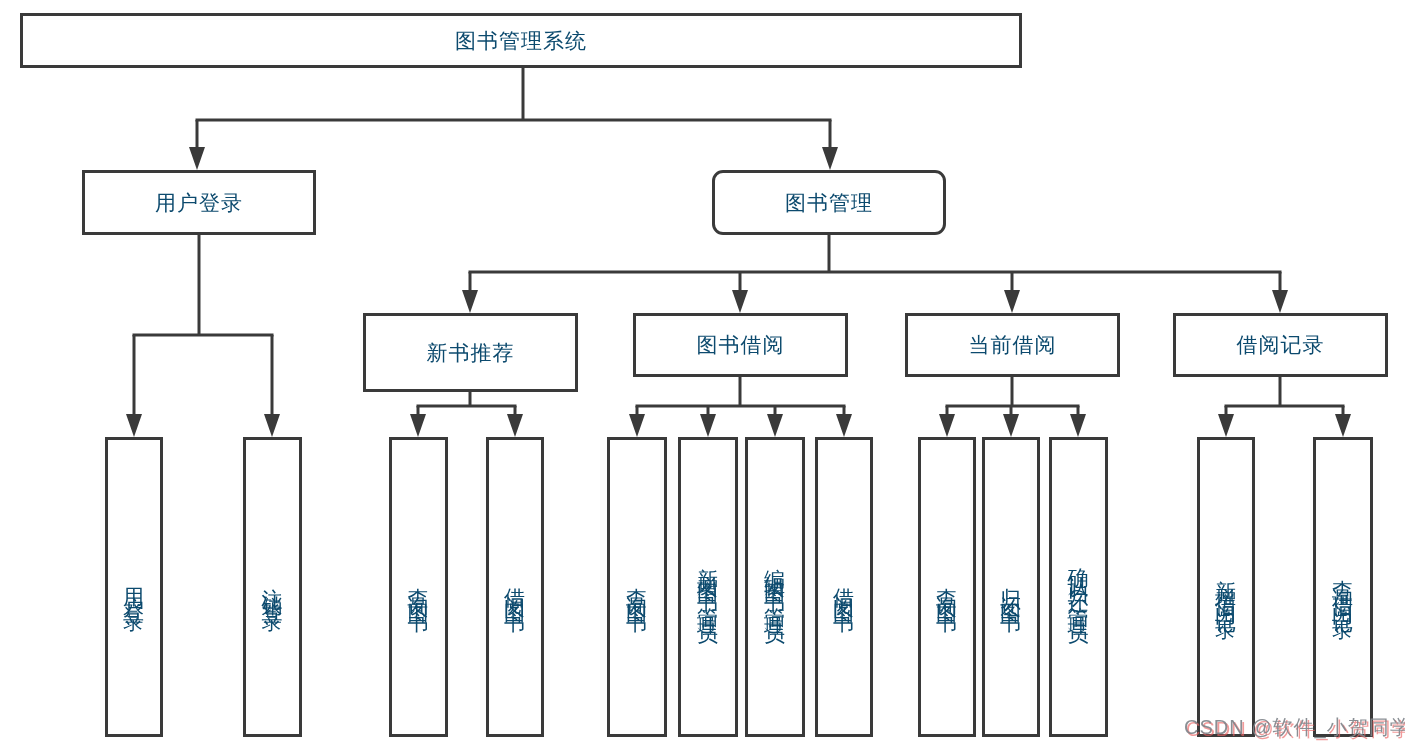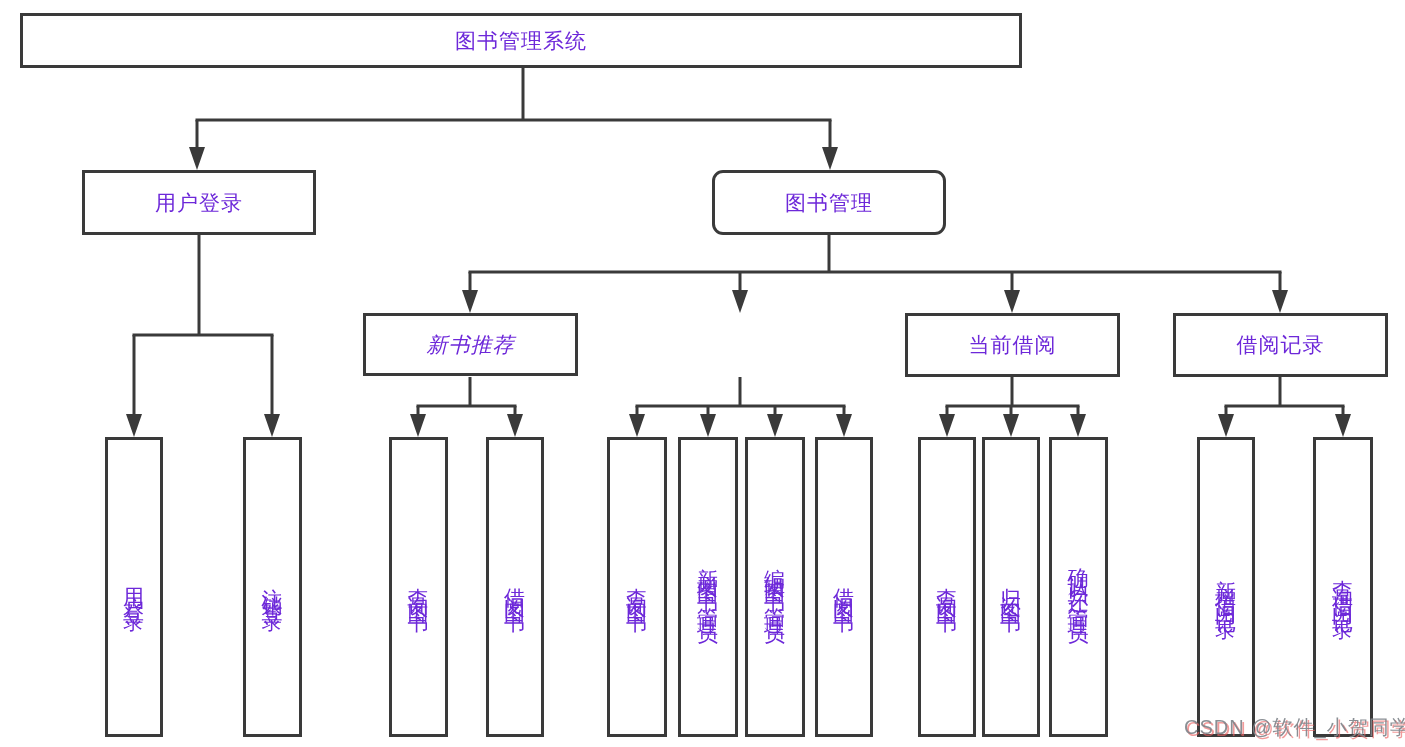--- a/index.html
+++ b/index.html
@@ -18,21 +18,21 @@
     z-index: 1;
   }
   .box {
     position: absolute;
     box-sizing: border-box;
     border: 3px solid #3a3a3a;
     background: #ffffff;
     display: flex;
     align-items: center;
     justify-content: center;
-    color: #6d28d9;
+    color: #0c4a6e;
     z-index: 2;
   }
   .h-label {
     font-size: 21px;
     letter-spacing: 1px;
     white-space: nowrap;
   }
   .leaf .v-label {
     writing-mode: vertical-rl;
     text-orientation: mixed;
@@ -117,22 +117,25 @@
     <span class="h-label">图书管理系统</span>
   </div>
 
   <div class="box" style="left:82px; top:170px; width:234px; height:65px;">
     <span class="h-label">用户登录</span>
   </div>
   <div class="box" style="left:712px; top:170px; width:234px; height:65px;border-radius:11px;">
     <span class="h-label">图书管理</span>
   </div>
 
-  <div class="box" style="left:363px; top:313px; width:215px; height:63px;font-style:italic;">
+  <div class="box" style="left:363px; top:313px; width:215px; height:79px;">
     <span class="h-label">新书推荐</span>
+  </div>
+  <div class="box" style="left:633px; top:313px; width:215px; height:64px;">
+    <span class="h-label">图书借阅</span>
   </div>
   <div class="box" style="left:905px; top:313px; width:215px; height:64px;">
     <span class="h-label">当前借阅</span>
   </div>
   <div class="box" style="left:1173px; top:313px; width:215px; height:64px;">
     <span class="h-label">借阅记录</span>
   </div>
 
   <div class="box leaf" style="left:105px; top:437px; width:58px; height:300px;">
     <span class="v-label">用户登录</span>

